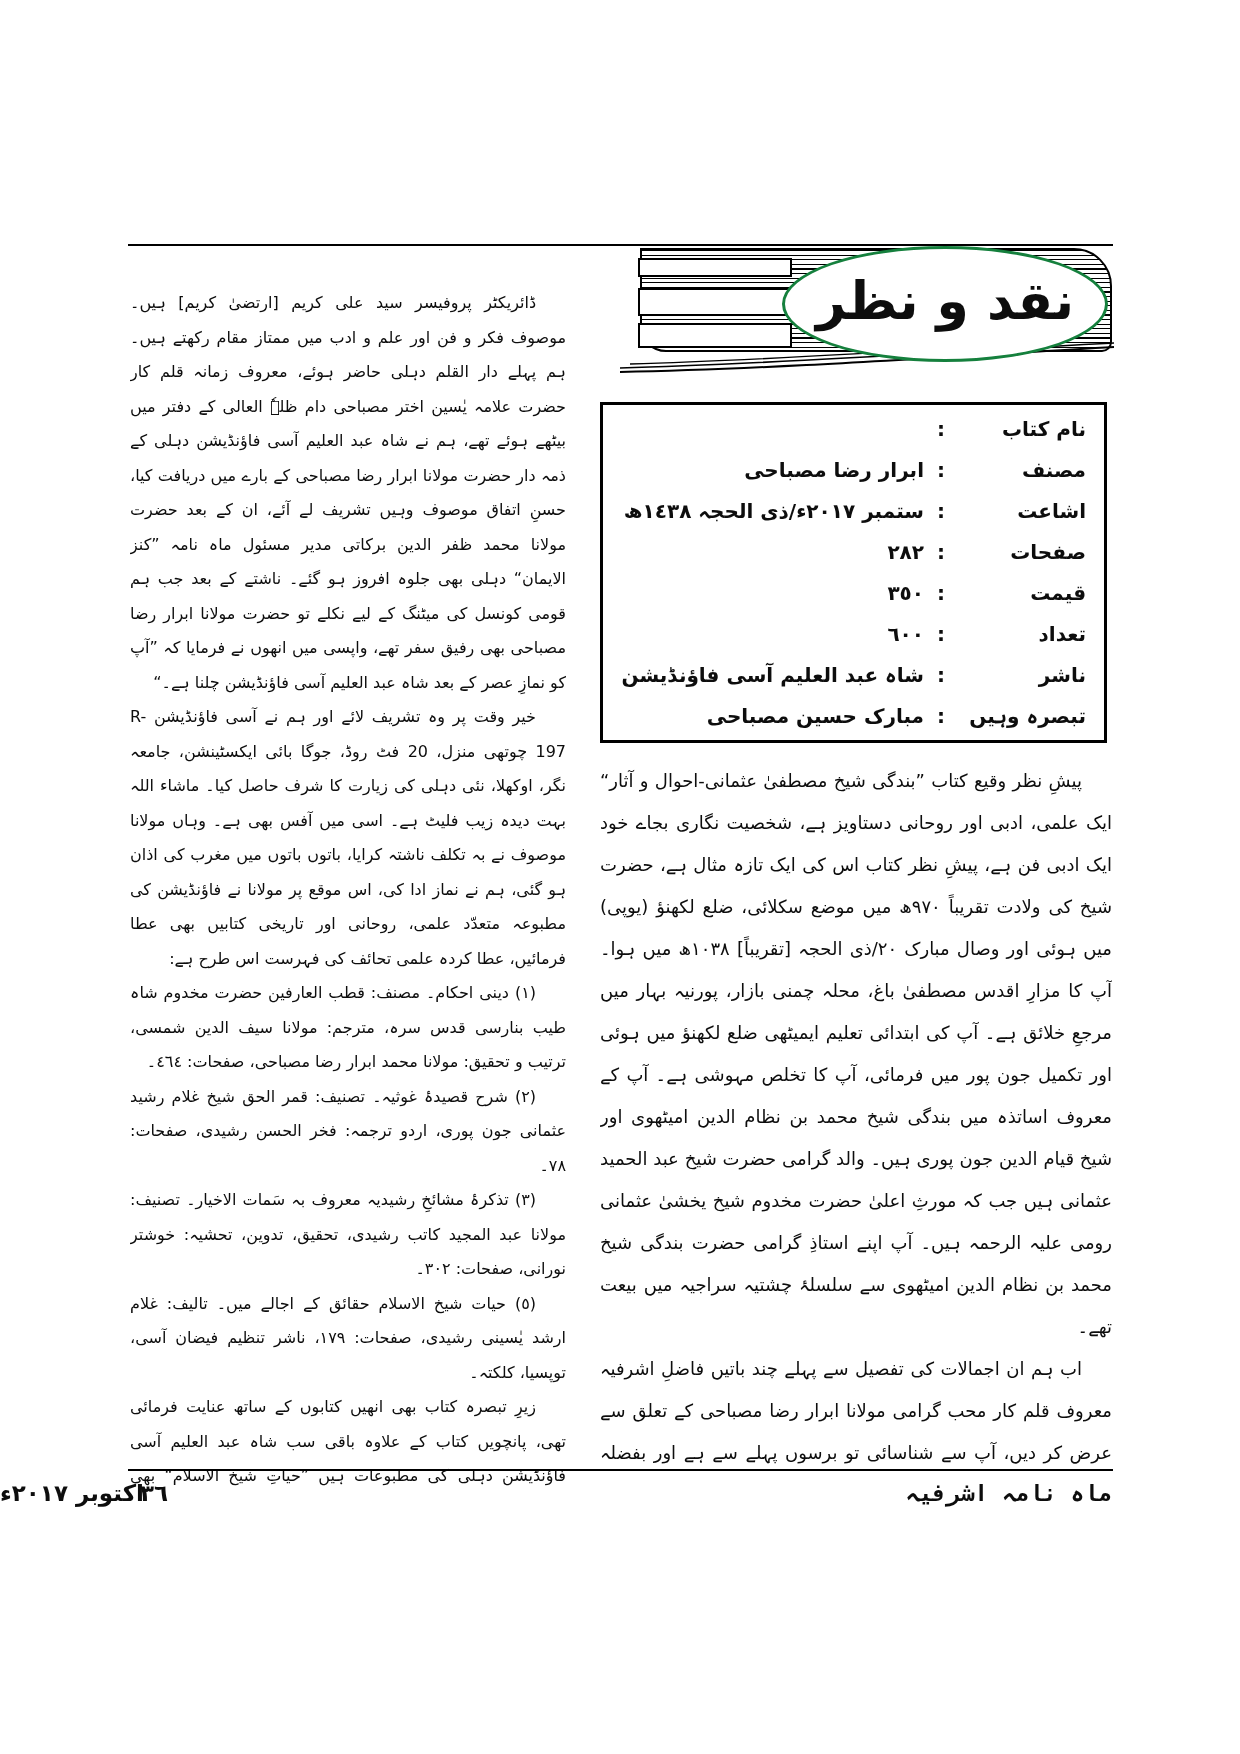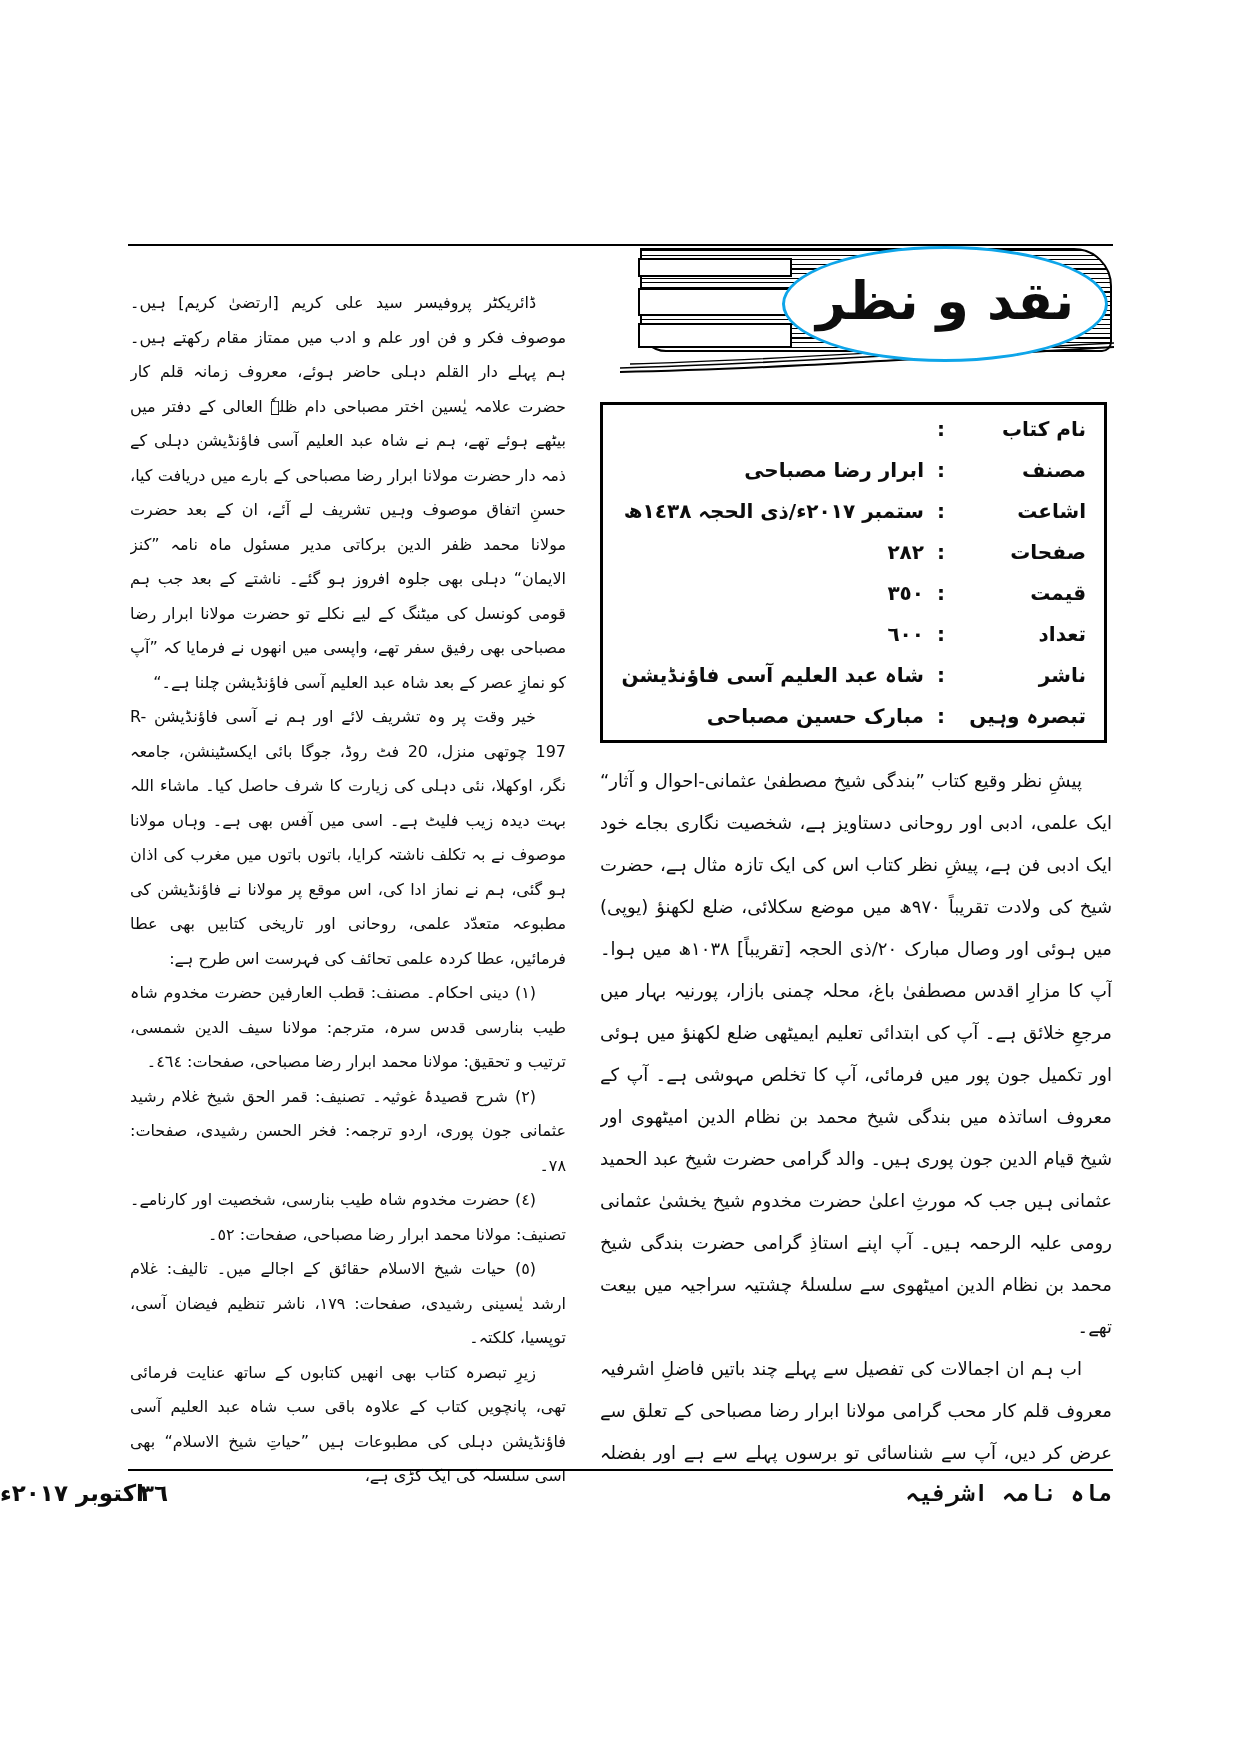--- a/index.html
+++ b/index.html
@@ -28,21 +28,21 @@
   .mast-bar{
     position:absolute;left:-2px;width:154px;background:#fff;
     border:2px solid #000;box-sizing:border-box;
   }
   .mast-bar.b1{top:10px;height:19px;}
   .mast-bar.b2{top:40px;height:28px;}
   .mast-bar.b3{top:75px;height:25px;}
   .sweep{position:absolute;left:-24px;top:94px;width:500px;height:32px;}
   .oval{
     position:absolute;right:4px;top:-2px;width:326px;height:116px;
-    background:#fff;border:3px solid #0ea5e9;border-radius:50%;
+    background:#fff;border:3px solid #15803d;border-radius:50%;
     display:flex;align-items:center;justify-content:center;
     box-sizing:border-box;
   }
   .masthead-title{
     font-size:52px;font-weight:bold;letter-spacing:1px;
     white-space:nowrap;line-height:1;padding-bottom:6px;
   }
 
   
   .info-box{
@@ -135,21 +135,21 @@
       <span class="info-colon">:</span>
       <span class="info-value">مبارک حسین مصباحی</span>
     </div>
   </div>
 
   <div class="col col-left">
     <p>ڈائریکٹر پروفیسر سید علی کریم [ارتضیٰ کریم] ہیں۔ موصوف فکر و فن اور علم و ادب میں ممتاز مقام رکھتے ہیں۔ ہم پہلے دار القلم دہلی حاضر ہوئے، معروف زمانہ قلم کار حضرت علامہ یٰسین اختر مصباحی دام ظلہٗ العالی کے دفتر میں بیٹھے ہوئے تھے، ہم نے شاہ عبد العلیم آسی فاؤنڈیشن دہلی کے ذمہ دار حضرت مولانا ابرار رضا مصباحی کے بارے میں دریافت کیا، حسنِ اتفاق موصوف وہیں تشریف لے آئے، ان کے بعد حضرت مولانا محمد ظفر الدین برکاتی مدیر مسئول ماہ نامہ ”کنز الایمان“ دہلی بھی جلوہ افروز ہو گئے۔ ناشتے کے بعد جب ہم قومی کونسل کی میٹنگ کے لیے نکلے تو حضرت مولانا ابرار رضا مصباحی بھی رفیق سفر تھے، واپسی میں انھوں نے فرمایا کہ ”آپ کو نمازِ عصر کے بعد شاہ عبد العلیم آسی فاؤنڈیشن چلنا ہے۔“</p>
     <p>خیر وقت پر وہ تشریف لائے اور ہم نے آسی فاؤنڈیشن R-197 چوتھی منزل، 20 فٹ روڈ، جوگا بائی ایکسٹینشن، جامعہ نگر، اوکھلا، نئی دہلی کی زیارت کا شرف حاصل کیا۔ ماشاء اللہ بہت دیدہ زیب فلیٹ ہے۔ اسی میں آفس بھی ہے۔ وہاں مولانا موصوف نے بہ تکلف ناشتہ کرایا، باتوں باتوں میں مغرب کی اذان ہو گئی، ہم نے نماز ادا کی، اس موقع پر مولانا نے فاؤنڈیشن کی مطبوعہ متعدّد علمی، روحانی اور تاریخی کتابیں بھی عطا فرمائیں، عطا کردہ علمی تحائف کی فہرست اس طرح ہے:</p>
     <p>(١) دینی احکام۔ مصنف: قطب العارفین حضرت مخدوم شاہ طیب بنارسی قدس سرہ، مترجم: مولانا سیف الدین شمسی، ترتیب و تحقیق: مولانا محمد ابرار رضا مصباحی، صفحات: ٤٦٤۔</p>
     <p>(٢) شرح قصیدۂ غوثیہ۔ تصنیف: قمر الحق شیخ غلام رشید عثمانی جون پوری، اردو ترجمہ: فخر الحسن رشیدی، صفحات: ٧٨۔</p>
-    <p>(٤) حضرت مخدوم شاہ طیب بنارسی، شخصیت اور کارنامے۔ تصنیف: مولانا محمد ابرار رضا مصباحی، صفحات: ٥٢۔</p>
+    <p>(٣) تذکرۂ مشائخِ رشیدیہ معروف بہ سَمات الاخیار۔ تصنیف: مولانا عبد المجید کاتب رشیدی، تحقیق، تدوین، تحشیہ: خوشتر نورانی، صفحات: ٣٠٢۔</p>
     <p>(٥) حیات شیخ الاسلام حقائق کے اجالے میں۔ تالیف: غلام ارشد یٰسینی رشیدی، صفحات: ١٧٩، ناشر تنظیم فیضان آسی، توپسیا، کلکتہ۔</p>
     <p>زیرِ تبصرہ کتاب بھی انھیں کتابوں کے ساتھ عنایت فرمائی تھی، پانچویں کتاب کے علاوہ باقی سب شاہ عبد العلیم آسی فاؤنڈیشن دہلی کی مطبوعات ہیں ”حیاتِ شیخ الاسلام“ بھی اسی سلسلہ کی ایک کڑی ہے،</p>
   </div>
 
   <div class="col col-right">
     <p>پیشِ نظر وقیع کتاب ”بندگی شیخ مصطفیٰ عثمانی-احوال و آثار“ ایک علمی، ادبی اور روحانی دستاویز ہے، شخصیت نگاری بجاے خود ایک ادبی فن ہے، پیشِ نظر کتاب اس کی ایک تازہ مثال ہے، حضرت شیخ کی ولادت تقریباً ٩٧٠ھ میں موضع سکلائی، ضلع لکھنؤ (یوپی) میں ہوئی اور وصال مبارک ٢٠/ذی الحجہ [تقریباً] ١٠٣٨ھ میں ہوا۔ آپ کا مزارِ اقدس مصطفیٰ باغ، محلہ چمنی بازار، پورنیہ بہار میں مرجعِ خلائق ہے۔ آپ کی ابتدائی تعلیم ایمیٹھی ضلع لکھنؤ میں ہوئی اور تکمیل جون پور میں فرمائی، آپ کا تخلص مہوشی ہے۔ آپ کے معروف اساتذہ میں بندگی شیخ محمد بن نظام الدین امیٹھوی اور شیخ قیام الدین جون پوری ہیں۔ والد گرامی حضرت شیخ عبد الحمید عثمانی ہیں جب کہ مورثِ اعلیٰ حضرت مخدوم شیخ یخشیٰ عثمانی رومی علیہ الرحمہ ہیں۔ آپ اپنے استاذِ گرامی حضرت بندگی شیخ محمد بن نظام الدین امیٹھوی سے سلسلۂ چشتیہ سراجیہ میں بیعت تھے۔</p>
     <p>اب ہم ان اجمالات کی تفصیل سے پہلے چند باتیں فاضلِ اشرفیہ معروف قلم کار محب گرامی مولانا ابرار رضا مصباحی کے تعلق سے عرض کر دیں، آپ سے شناسائی تو برسوں پہلے سے ہے اور بفضلہ تعالیٰ آج تک ہے۔ ہم ٢٠/ستمبر ٢٠١٧ء کو قومی کونسل برائے فروغ اردو زبان کے شعبہ مذہب و ثقافت کی میٹنگ میں شرکت کے لیے دہلی پہنچے، کونسل سے ہماری رکنیت کی عمر آٹھ برس سے متجاوز ہے۔ اس وقت کونسل کے</p>
   </div>
 
   <div class="rule footer-rule"></div>

